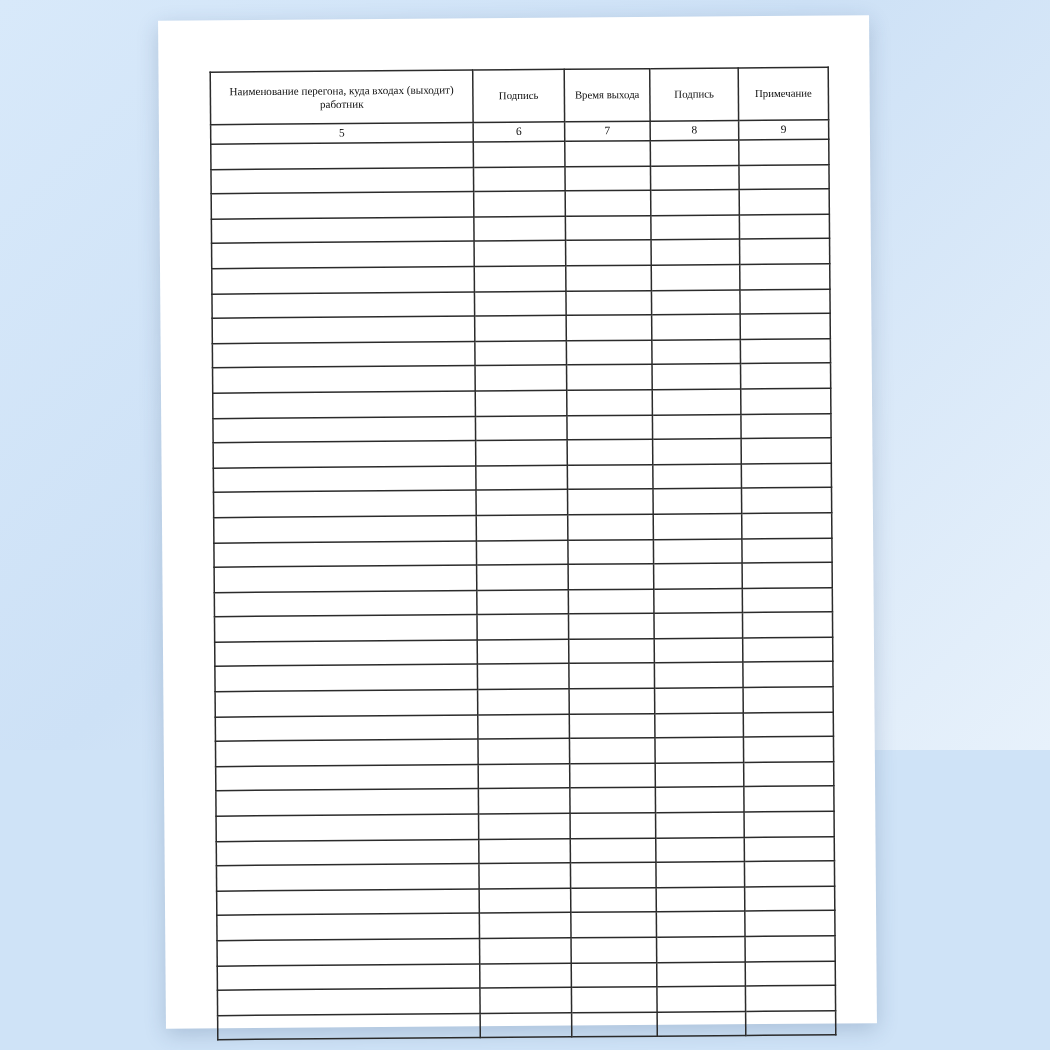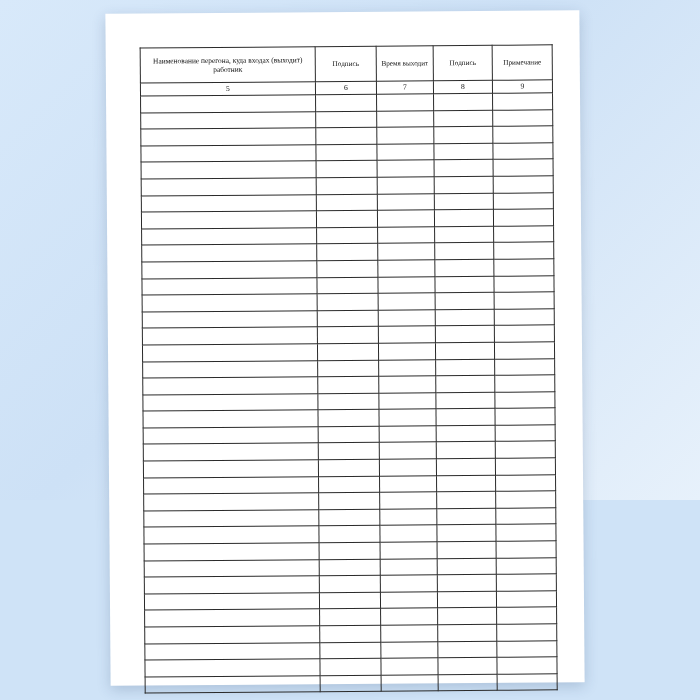--- a/index.html
+++ b/index.html
@@ -86,21 +86,21 @@
           <col class="c1">
             <col class="c2">
             <col class="c3">
             <col class="c4">
             <col class="c5">
         </colgroup>
         <thead>
           <tr>
             <th class="wide-head">Наименование перегона, куда входах (выходит) работник</th>
             <th>Подпись</th>
-            <th>Время выходит</th>
+            <th>Время выхода</th>
             <th>Подпись</th>
             <th>Примечание</th>
           </tr>
           <tr class="numrow">
             <td>5</td>
             <td>6</td>
             <td>7</td>
             <td>8</td>
             <td>9</td>
           </tr>

